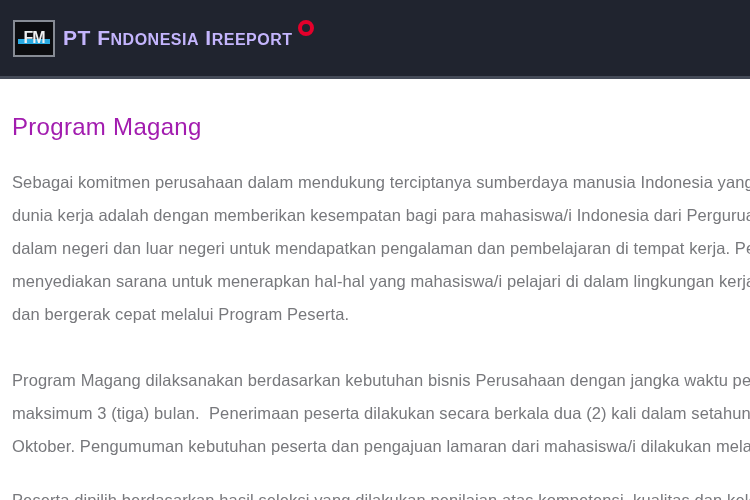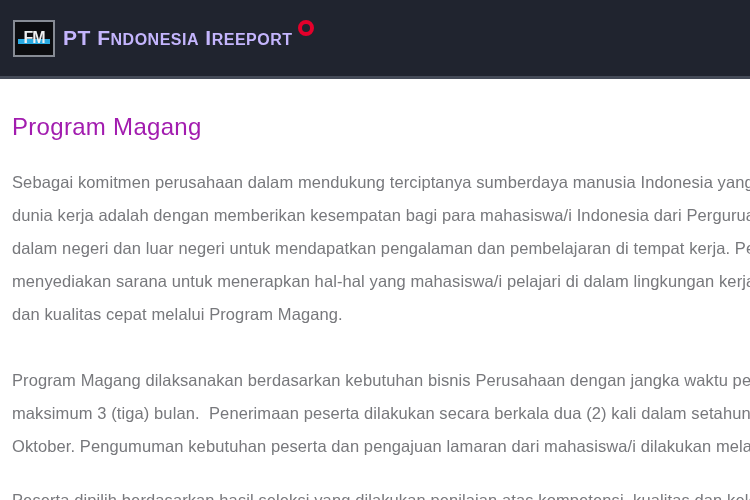--- a/index.html
+++ b/index.html
@@ -106,21 +106,21 @@
 </header>
 
 <main class="main">
   <h1 class="page-title">Program Magang</h1>
 
   <div class="para para-1">
     <span class="line">Sebagai komitmen perusahaan dalam mendukung terciptanya sumberdaya manusia Indonesia yang memiliki</span>
     <span class="line">dunia kerja adalah dengan memberikan kesempatan bagi para mahasiswa/i Indonesia dari Perguruan Tinggi</span>
     <span class="line">dalam negeri dan luar negeri untuk mendapatkan pengalaman dan pembelajaran di tempat kerja. Perusahaan</span>
     <span class="line">menyediakan sarana untuk menerapkan hal-hal yang mahasiswa/i pelajari di dalam lingkungan kerja yang aman</span>
-    <span class="line">dan kualitas cepat melalui Program Magang.</span>
+    <span class="line">dan bergerak cepat melalui Program Peserta.</span>
   </div>
 
   <div class="para para-2">
     <span class="line">Program Magang dilaksanakan berdasarkan kebutuhan bisnis Perusahaan dengan jangka waktu pelaksanaan</span>
     <span class="line">maksimum 3 (tiga) bulan.  Penerimaan peserta dilakukan secara berkala dua (2) kali dalam setahun pada bulan</span>
     <span class="line">Oktober. Pengumuman kebutuhan peserta dan pengajuan lamaran dari mahasiswa/i dilakukan melalui website</span>
   </div>
 
   <div class="para para-3">
     <span class="line">Peserta dipilih berdasarkan hasil seleksi yang dilakukan penilaian atas kompetensi, kualitas dan kelengkapan dokumen lamaran</span>

